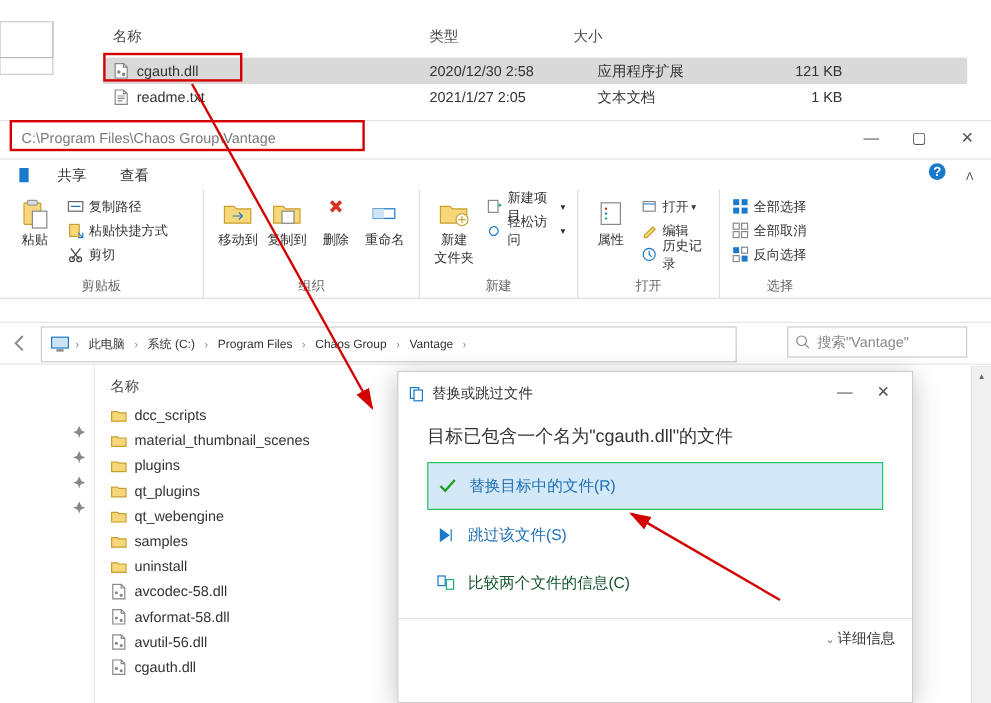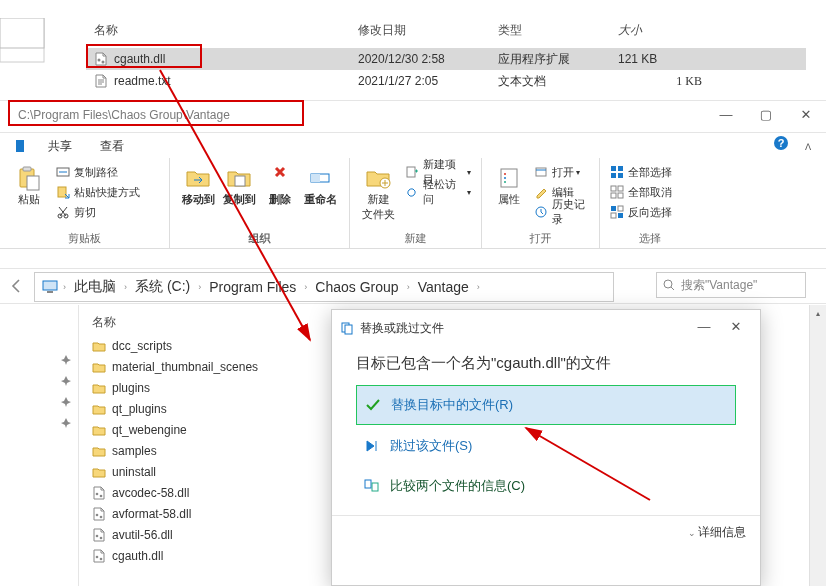--- a/index.html
+++ b/index.html
@@ -20,21 +20,21 @@
 .ribbon { position: absolute; display: flex; border-bottom: 1px solid #ddd; background: #fff; }
 .rgroup { border-right: 1px solid #ddd; padding: 4px 8px 2px 8px; display: flex; flex-direction: column; justify-content: space-between; min-height: 90px; }
 .rgroup-body { display: flex; }
 .rgroup-label { text-align: center; font-size: 11px; color: #666; padding-top: 2px; }
 .rbtn-lg { width: 42px; display: flex; flex-direction: column; align-items: center; font-size: 11px; padding: 2px 2px; color: #333; }
 .rbtn-lg svg { width: 28px; height: 28px; }
 .rbtn-sm { display: flex; align-items: center; font-size: 11px; color: #333; padding: 1px 2px; height: 20px; }
 .rbtn-sm svg { width: 14px; height: 14px; margin-right: 4px; flex-shrink: 0; }
 .rcol { display: flex; flex-direction: column; justify-content: flex-start; }
 .bcrumb { position: absolute; display: flex; align-items: center; height: 30px; }
-.bcrumb span { padding: 0 4px; font-size: 14px; color: #333; }
+.bcrumb span { padding: 0 4px; font-size: 10px; color: #333; }
 .bcrumb .sep { color: #888; font-size: 9px; }
 .bcrumb .monitor { width: 18px; height: 18px; }
 .searchbox { position: absolute; border: 1px solid #ccc; height: 26px; display: flex; align-items: center; padding: 0 6px; color: #888; }
 .searchbox svg { width: 12px; height: 12px; margin-right: 6px; }
 .sidebar { position: absolute; width: 78px; }
 .pin { width: 12px; height: 12px; position: absolute; }
 .filelist { position: absolute; }
 .filelist .hdr { color: #4a4a4a; padding: 4px 8px; }
 .filelist .item { display: flex; align-items: center; height: 21px; padding-left: 8px; white-space: nowrap; }
 .filelist .item svg { width: 14px; height: 14px; margin-right: 6px; flex-shrink: 0; }
@@ -58,49 +58,48 @@
 <div class="truncated-left" style="top:18px;">
   <svg width="50" height="46">
       <rect x="0" y="0" width="44" height="44" fill="none" stroke="#ccc"></rect>
       <rect x="0" y="0" width="44" height="30" fill="#fff" stroke="#bbb"></rect>
     </svg>
 </div>
 
 <div class="abs" style="left:86px; top:16px; width:720px;">
   <div class="hdr-row">
     <div class="hdr-cell" style="width:264px;">名称</div>
-    <div class="hdr-cell" style="width:140px;">修改日期</div>
     <div class="hdr-cell" style="width:120px;">类型</div>
-    <div class="hdr-cell" style="width:90px;font-style:italic;">大小</div>
+    <div class="hdr-cell" style="width:90px;">大小</div>
   </div>
 </div>
 
 <div class="abs" style="left:86px; top:48px; width:720px;">
   <div class="file-row sel">
     <span class="icon-page"><svg viewBox="0 0 14 14">
           <path d="M2 1h7l3 3v9H2z" fill="#fff" stroke="#888"></path>
           <path d="M9 1v3h3" fill="none" stroke="#888"></path>
           <circle cx="5" cy="8" r="1.5" fill="#888"></circle>
           <circle cx="9" cy="10" r="1.5" fill="#888"></circle>
         </svg></span>
     <span style="width:244px;">cgauth.dll</span>
     <span style="width:140px;">2020/12/30 2:58</span>
     <span style="width:120px;">应用程序扩展</span>
-    <span style="width:84px;">121 KB</span>
+    <span style="width:84px;text-align:right;">121 KB</span>
   </div>
   <div class="file-row">
     <span class="icon-page"><svg viewBox="0 0 14 14">
           <path d="M2 1h7l3 3v9H2z" fill="#fff" stroke="#888"></path>
           <path d="M9 1v3h3" fill="none" stroke="#888"></path>
           <path d="M4 6h6M4 8h6M4 10h4" stroke="#888"></path>
         </svg></span>
     <span style="width:244px;">readme.txt</span>
     <span style="width:140px;">2021/1/27 2:05</span>
     <span style="width:120px;">文本文档</span>
-    <span style="width:84px;text-align:right;font-family:Liberation Serif, serif;">1 KB</span>
+    <span style="width:84px;text-align:right;">1 KB</span>
   </div>
 </div>
 <div class="redbox" style="left:86px; top:44px; width:116px; height:24px;"></div>
 
 <div class="abs" style="left:0; top:100px; width:826px; height:1px; background:#e5e5e5;"></div>
 
 <div class="abs" style="left:18px; top:108px; width:278px; color:#7a7a7a; font-size:12px;">C:\Program Files\Chaos Group\Vantage</div>
 <div class="redbox" style="left:8px; top:100px; width:296px; height:26px;"></div>
 
 <div class="win-btns" style="right:0; top:104px;">
@@ -157,21 +156,21 @@
               <circle cx="10" cy="11" r="2" fill="none" stroke="#444"></circle>
               <path d="M4 11L11 2M10 11L3 2" stroke="#444"></path>
             </svg>
             <span>剪切</span>
           </div>
       </div>
     </div>
     <div class="rgroup-label">剪贴板</div>
   </div>
 
-  <div class="rgroup" style="width:180px;font-weight:bold;">
+  <div class="rgroup" style="width:180px;">
     <div class="rgroup-body">
       <div class="rbtn-lg">
           <svg viewBox="0 0 28 28">
             <path d="M3 8h8l2 2h12v12H3z" fill="#f7d77a" stroke="#c8a030"></path>
             <path d="M10 16h8m0 0l-3-3m3 3l-3 3" stroke="#1979ca" fill="none"></path>
           </svg>
           <span>移动到</span>
         </div>
       <div class="rbtn-lg">
           <svg viewBox="0 0 28 28">

